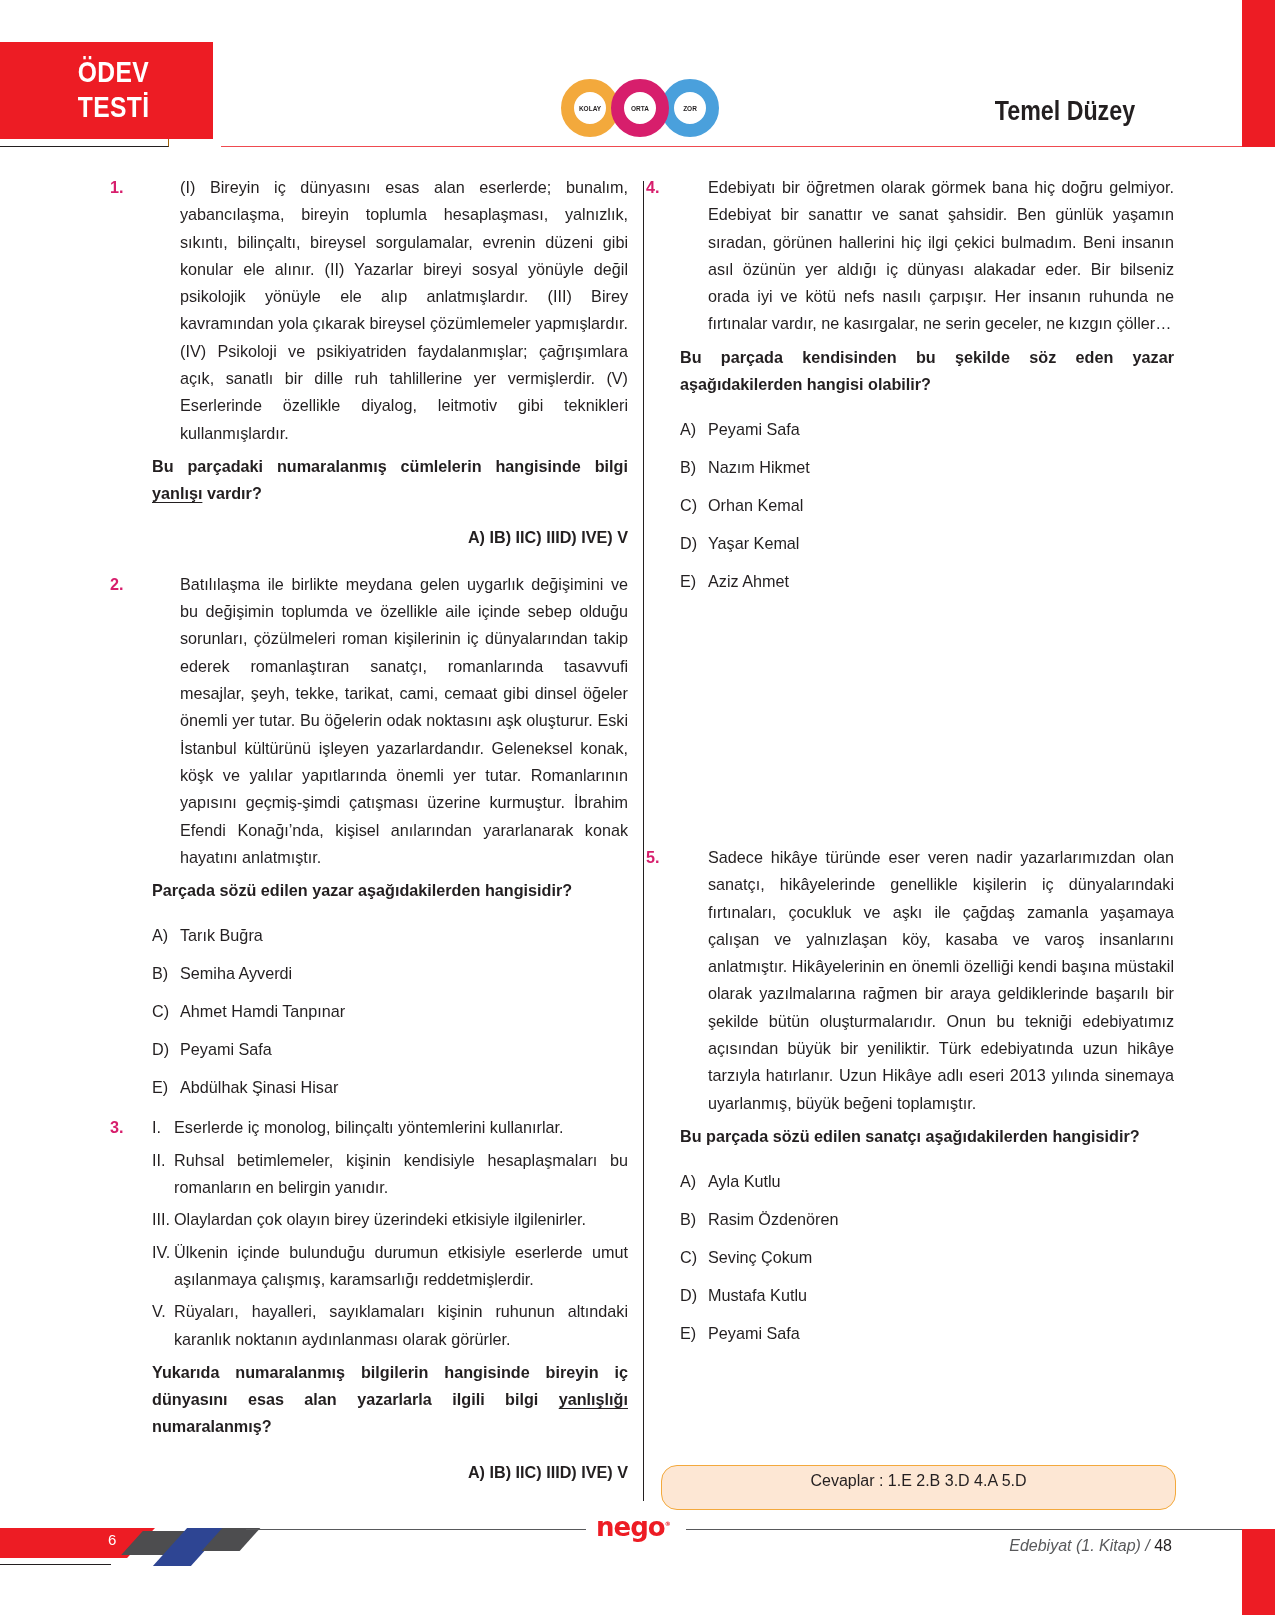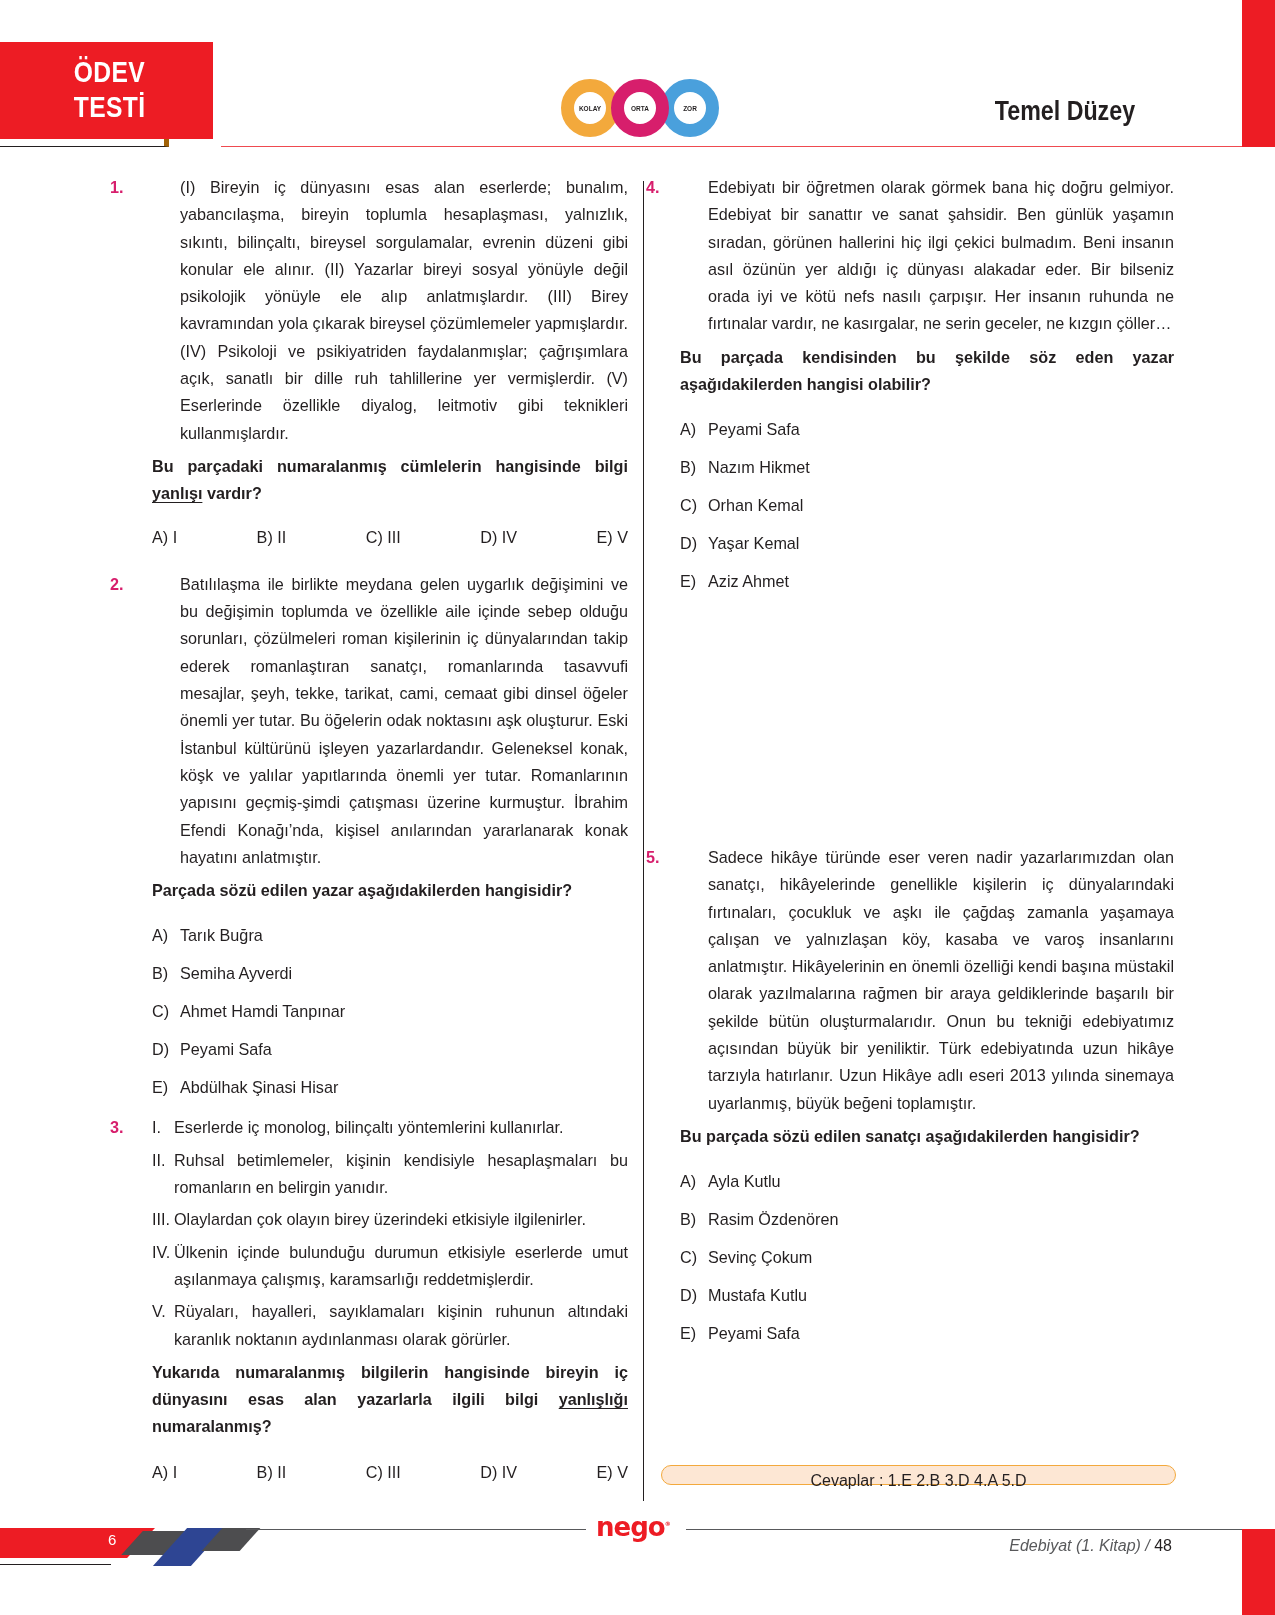--- a/index.html
+++ b/index.html
@@ -1,20 +1,20 @@
 <!DOCTYPE html>
 <html><head>
 <meta charset="utf-8">
 <style>
   * { margin:0; padding:0; box-sizing:border-box; }
   html, body { width:1275px; height:1615px; background:#ffffff; overflow:hidden; }
   body { position:relative; font-family:"Liberation Sans", sans-serif; color:#231f20; }
 
   
-  .hdr-badge { position:absolute; left:0; top:42px; width:169px; height:105px; border-right:5px solid #a16207; border-bottom:1px solid #231f20; }
+  .hdr-badge { position:absolute; left:0; top:42px; width:169px; height:105px; border-right:1px solid #a16207; border-bottom:1px solid #231f20; }
   .hdr-badge-red { position:absolute; left:0; top:0; width:213px; height:97px; background:#ed1c24; }
   .hdr-badge-text { position:absolute; right:18px; top:12px; color:#fff; font-family:"Liberation Sans", sans-serif; font-weight:bold; font-size:30px; line-height:35px; text-align:left; transform:scaleX(0.82); transform-origin:right top; letter-spacing:0.5px; }
   .hdr-line { position:absolute; left:221px; top:146px; width:1021px; height:1px; background:#ef4a50; }
   .hdr-level { position:absolute; right:140px; top:96px; font-size:27px; font-weight:bold; color:#231f20; transform:scaleX(0.86); transform-origin:right top; }
   .red-bar-top { position:absolute; left:1242px; top:0; width:33px; height:147px; background:#ed1c24; }
   .red-bar-bot { position:absolute; left:1242px; top:1529px; width:33px; height:86px; background:#ed1c24; }
 
   .levels { position:absolute; left:561px; top:79px; width:160px; height:60px; }
   .ring { position:absolute; top:0; width:58px; height:58px; border-radius:50%; border:13px solid; background:#fff; }
   .ring span { position:absolute; left:0; right:0; top:50%; transform:translateY(-50%); text-align:center; font-size:6.5px; font-weight:bold; color:#231f20; }
@@ -28,31 +28,31 @@
   .col-right { left:646px; width:528px; }
   .divider { position:absolute; left:643px; top:181px; width:1px; height:1320px; background:#231f20; }
 
   .q { position:relative; padding-left:42px; }
   .q-num { position:absolute; left:0; top:0; color:#d71e6c; font-weight:bold; }
   .q-right .q-num { left:0; }
   .para { text-align:justify;margin-left:28px; }
   .prompt { font-weight:bold; text-align:justify; margin-top:6px; }
   .u { text-decoration:underline; text-underline-offset:3px; }
 
-  .opts-row { display:flex; justify-content:space-between; margin-top:16px; }
+  .opts-row { display:flex; justify-content:flex-end; margin-top:16px;font-weight:bold; }
   .opts-list { margin-top:12px; }
   .opts-list .opt { display:flex; height:38px; align-items:center; }
   .opt-key { width:28px; }
   .roman { display:flex; }
   .roman .rk { width:22px; flex:none; }
   .roman-item { margin-bottom:5px; }
   .roman-item .rt { flex:1; text-align:justify; }
 
   
-  .answers { position:absolute; left:661px; top:1465px; width:515px; height:20px; border:1px solid #f3a93c; border-radius:16px; background:#fde7d4; text-align:center; font-size:16px; line-height:30px; color:#231f20; }
+  .answers { position:absolute; left:661px; top:1465px; width:515px; height:45px; border:1px solid #f3a93c; border-radius:16px; background:#fde7d4; text-align:center; font-size:16px; line-height:30px; color:#231f20; }
 
   
   .ft-red { position:absolute; left:0; top:1528px; width:155px; height:30px; background:#ed1c24; clip-path:polygon(0 0,100% 0,82% 100%,0 100%); }
   .ft-pagenum { position:absolute; left:108px; top:1531px; color:#fff; font-size:15px; }
   .ft-underline { position:absolute; left:0; top:1564px; width:111px; height:1px; background:#231f20; }
   .stripe { position:absolute; top:1528px; height:28px; }
   .stripe.g1 { left:132px; width:44px; background:#4d4d4f; transform:skewX(-42deg); top:1531px; height:24px; }
   .stripe.b1 { left:170px; width:38px; background:#2e4593; transform:skewX(-42deg); height:38px; }
   .stripe.g2 { left:212px; width:38px; background:#4d4d4f; transform:skewX(-42deg); height:23px; }
   .ft-line-l { position:absolute; left:246px; top:1529px; width:340px; height:1px; background:#58595b; }

